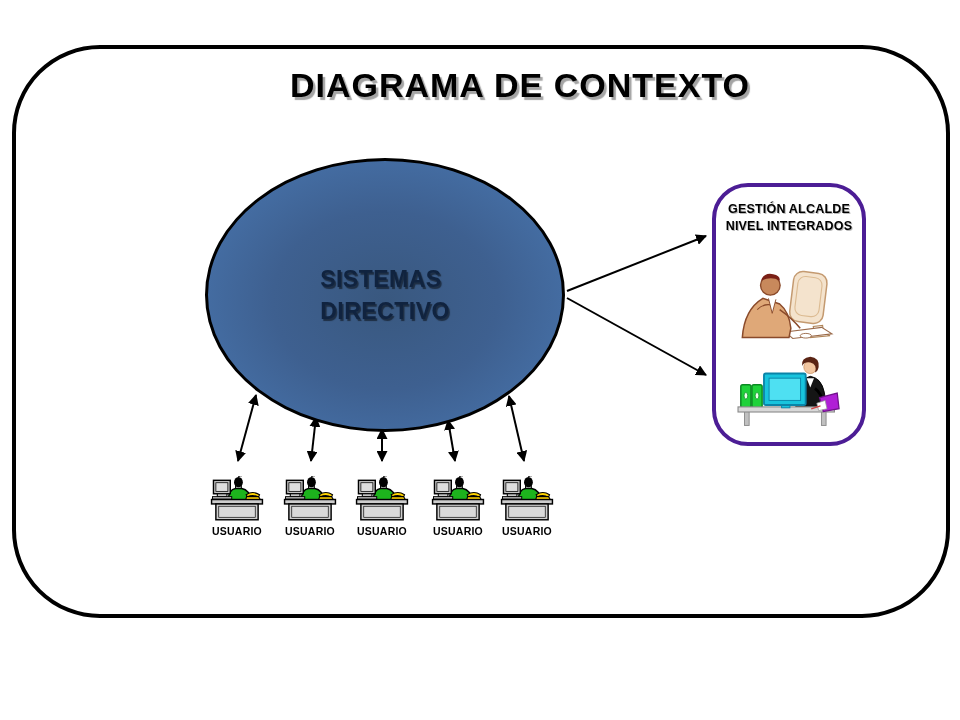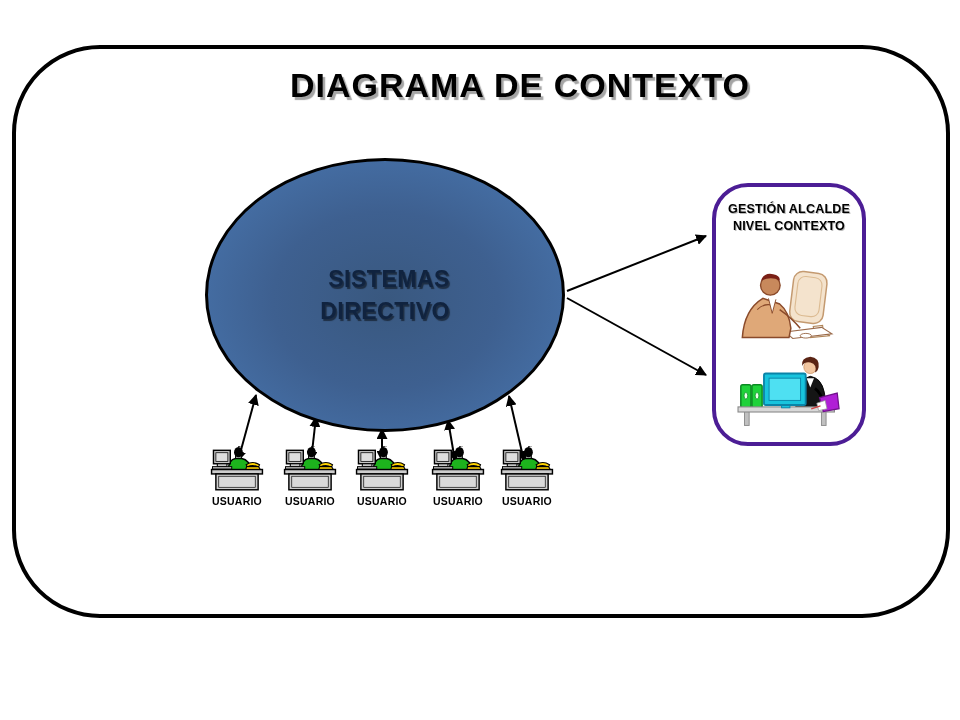--- a/index.html
+++ b/index.html
@@ -17,37 +17,37 @@
     text-shadow:2.5px 2.5px 1px rgba(90,90,90,0.55);
     white-space:nowrap;
   }
   .ellipse{
     position:absolute;left:205px;top:158px;width:354px;height:268px;
     border:3px solid #000;border-radius:50%;
     background:radial-gradient(ellipse at 50% 52%, #39587f 0%, #3e6090 45%, #4a79b4 100%);
     display:flex;align-items:center;justify-content:center;
   }
   .ellipse-label{
-    text-align:right;font-size:23px;font-weight:bold;line-height:1.4;color:#10233f;
+    text-align:left;font-size:23px;font-weight:bold;line-height:1.4;color:#10233f;
     text-shadow:1.5px 1.5px 1px rgba(0,0,0,0.5);letter-spacing:0.5px;
   }
   .connector-layer{position:absolute;left:0;top:0;width:960px;height:720px;pointer-events:none;}
   .entity-box{
     position:absolute;left:712px;top:183px;width:146px;height:255px;
     border:4px solid #4c1d95;border-radius:36px;background:#fff;
     display:flex;flex-direction:column;align-items:center;
   }
   .entity-title{
     margin-top:14px;text-align:center;font-size:12.5px;font-weight:bold;line-height:1.35;
     color:#000;text-shadow:1px 1px 0 rgba(120,120,120,0.5);letter-spacing:0.2px;
   }
   .entity-box .man-art{margin-top:26px;}
   .entity-box .woman-art{margin-top:8px;}
   .user-node{
-    position:absolute;top:446px;width:58px;display:flex;flex-direction:column;align-items:center;
+    position:absolute;top:476px;width:58px;display:flex;flex-direction:column;align-items:center;
   }
   .user-node .user-label{
     margin-top:1px;font-size:10.5px;font-weight:bold;color:#000;letter-spacing:0.2px;white-space:nowrap;
   }
   .u1{left:208px;} .u2{left:281px;} .u3{left:353px;} .u4{left:429px;} .u5{left:498px;}
   .defs-hidden{position:absolute;width:0;height:0;overflow:hidden;}
 </style>
 </head>
 <body>
 
@@ -146,21 +146,21 @@
   <div class="ellipse">
     <div class="ellipse-label">
       <span>SISTEMAS</span><br>
       <span>DIRECTIVO</span>
     </div>
   </div>
 
   <div class="entity-box">
     <div class="entity-title">
       <span>GESTIÓN ALCALDE</span><br>
-      <span>NIVEL CONTEXTO</span>
+      <span>NIVEL INTEGRADOS</span>
     </div>
     <svg class="man-art" width="112" height="86">
       <use href="#clip-man"></use>
     </svg>
     <svg class="woman-art" width="112" height="76">
       <use href="#clip-woman"></use>
     </svg>
   </div>
 
   <div class="user-node u1">

